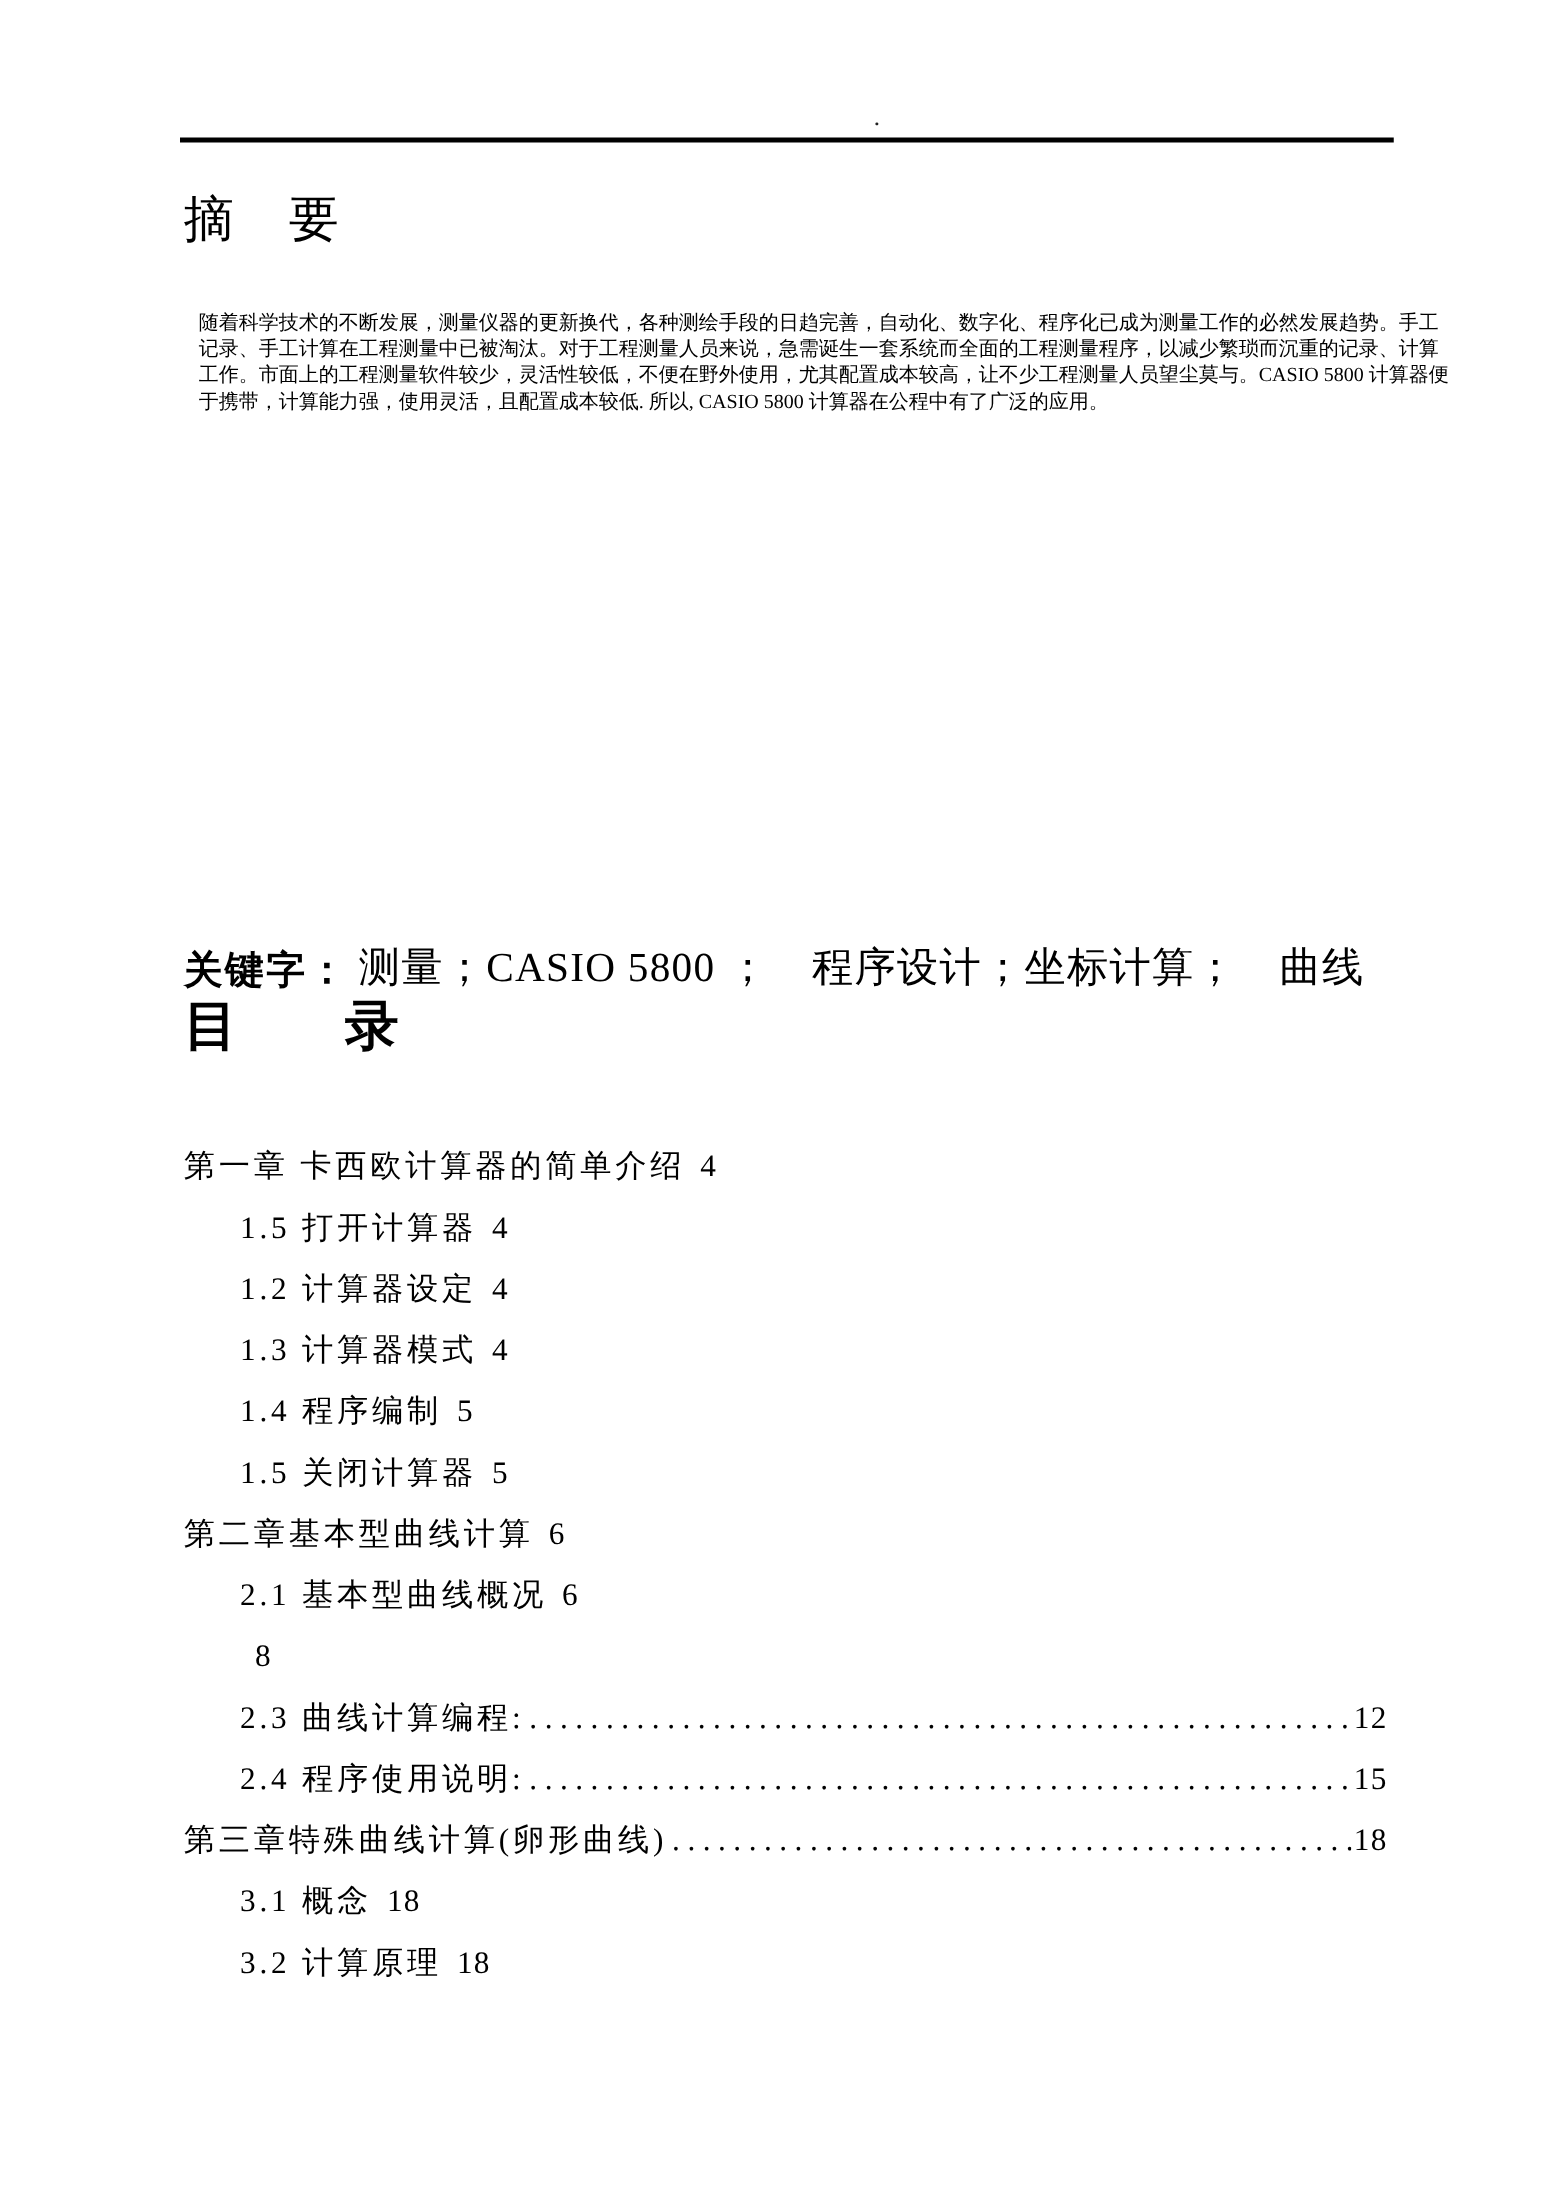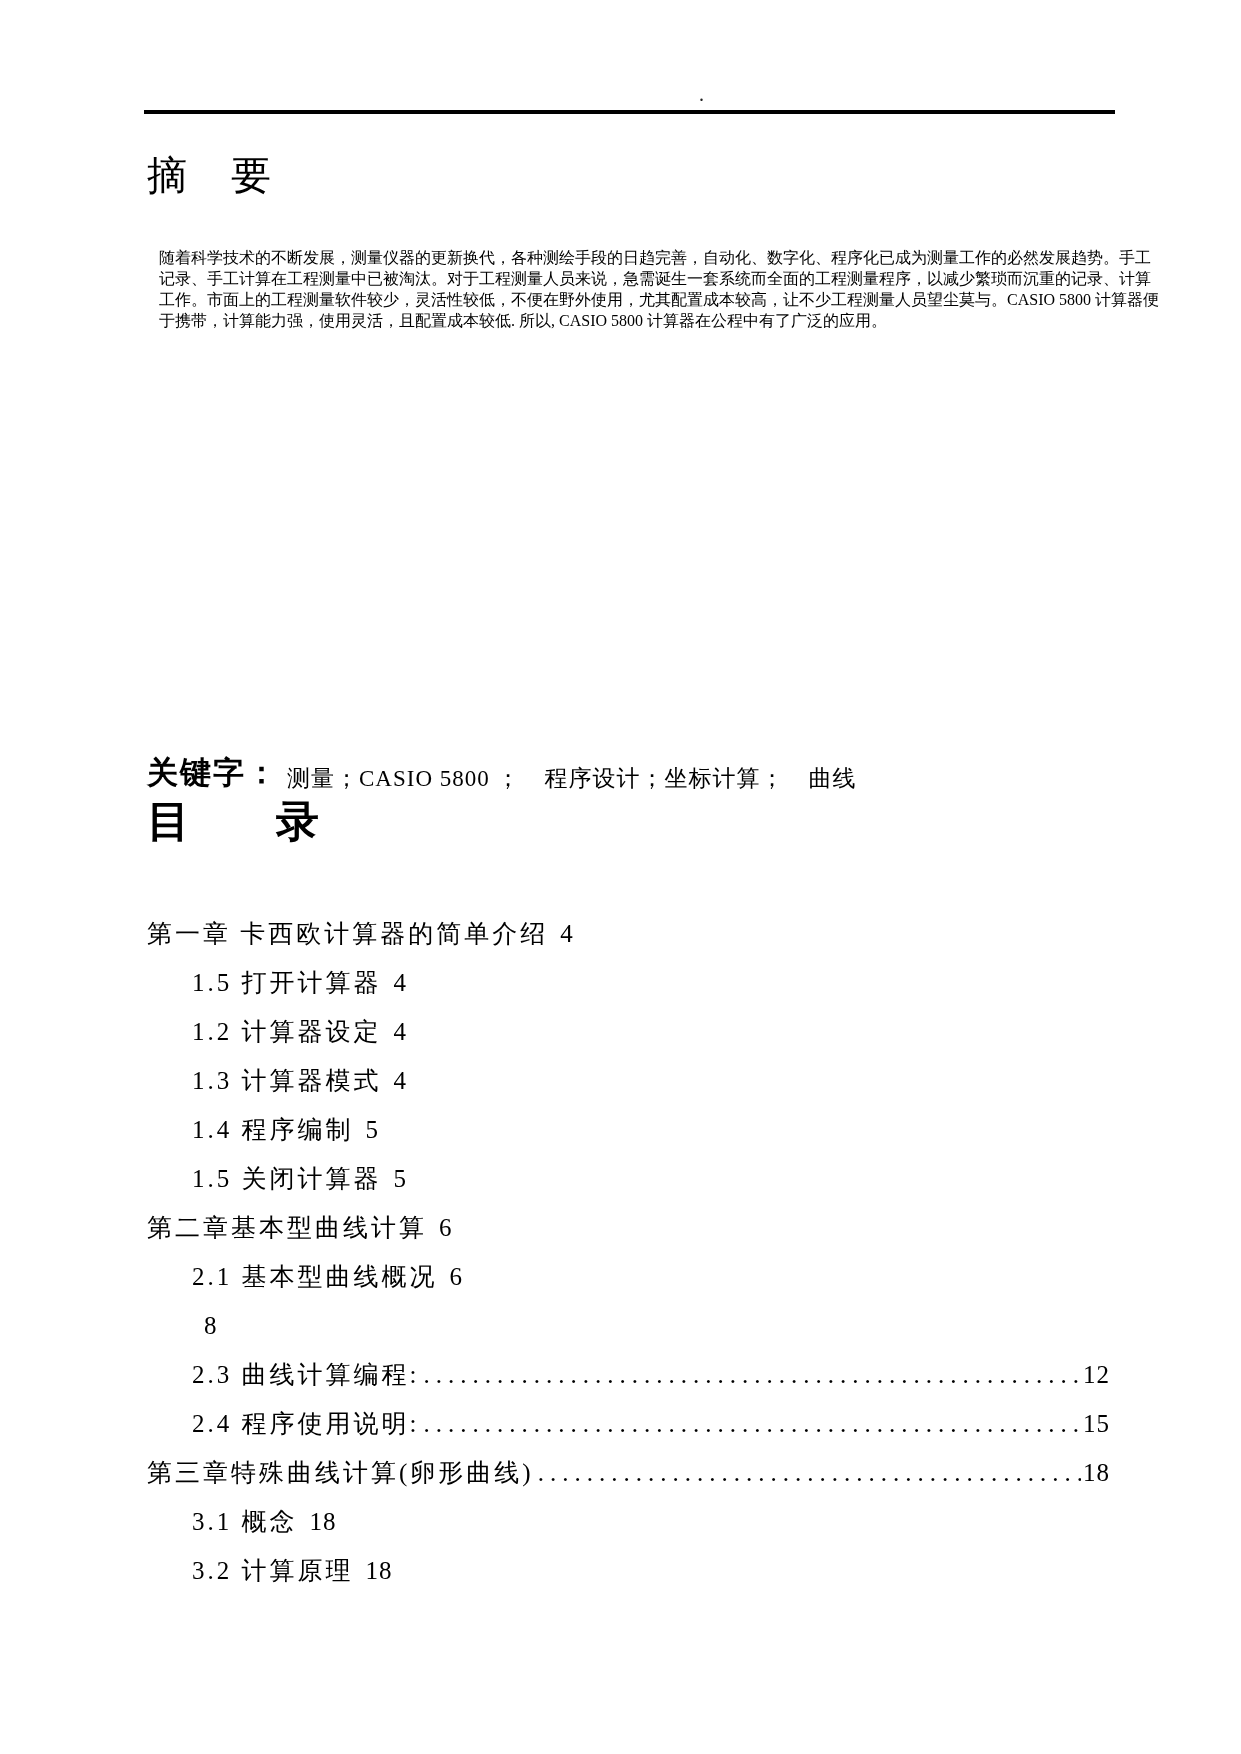--- a/index.html
+++ b/index.html
@@ -53,21 +53,21 @@
     display: flex;
     align-items: flex-end;
     white-space: pre;
   }
   .keywords-label {
     font-size: 31px;
     font-weight: bold;
     letter-spacing: 2px;
   }
   .keywords-text {
-    font-size: 23px;
+    font-size: 33px;
     letter-spacing: 1px;
     margin-left: 8px;
   }
   .toc-title {
     position: absolute;
     left: 147px;
     top: 802px;
     font-size: 43px;
     line-height: 40px;
     font-weight: bold;

